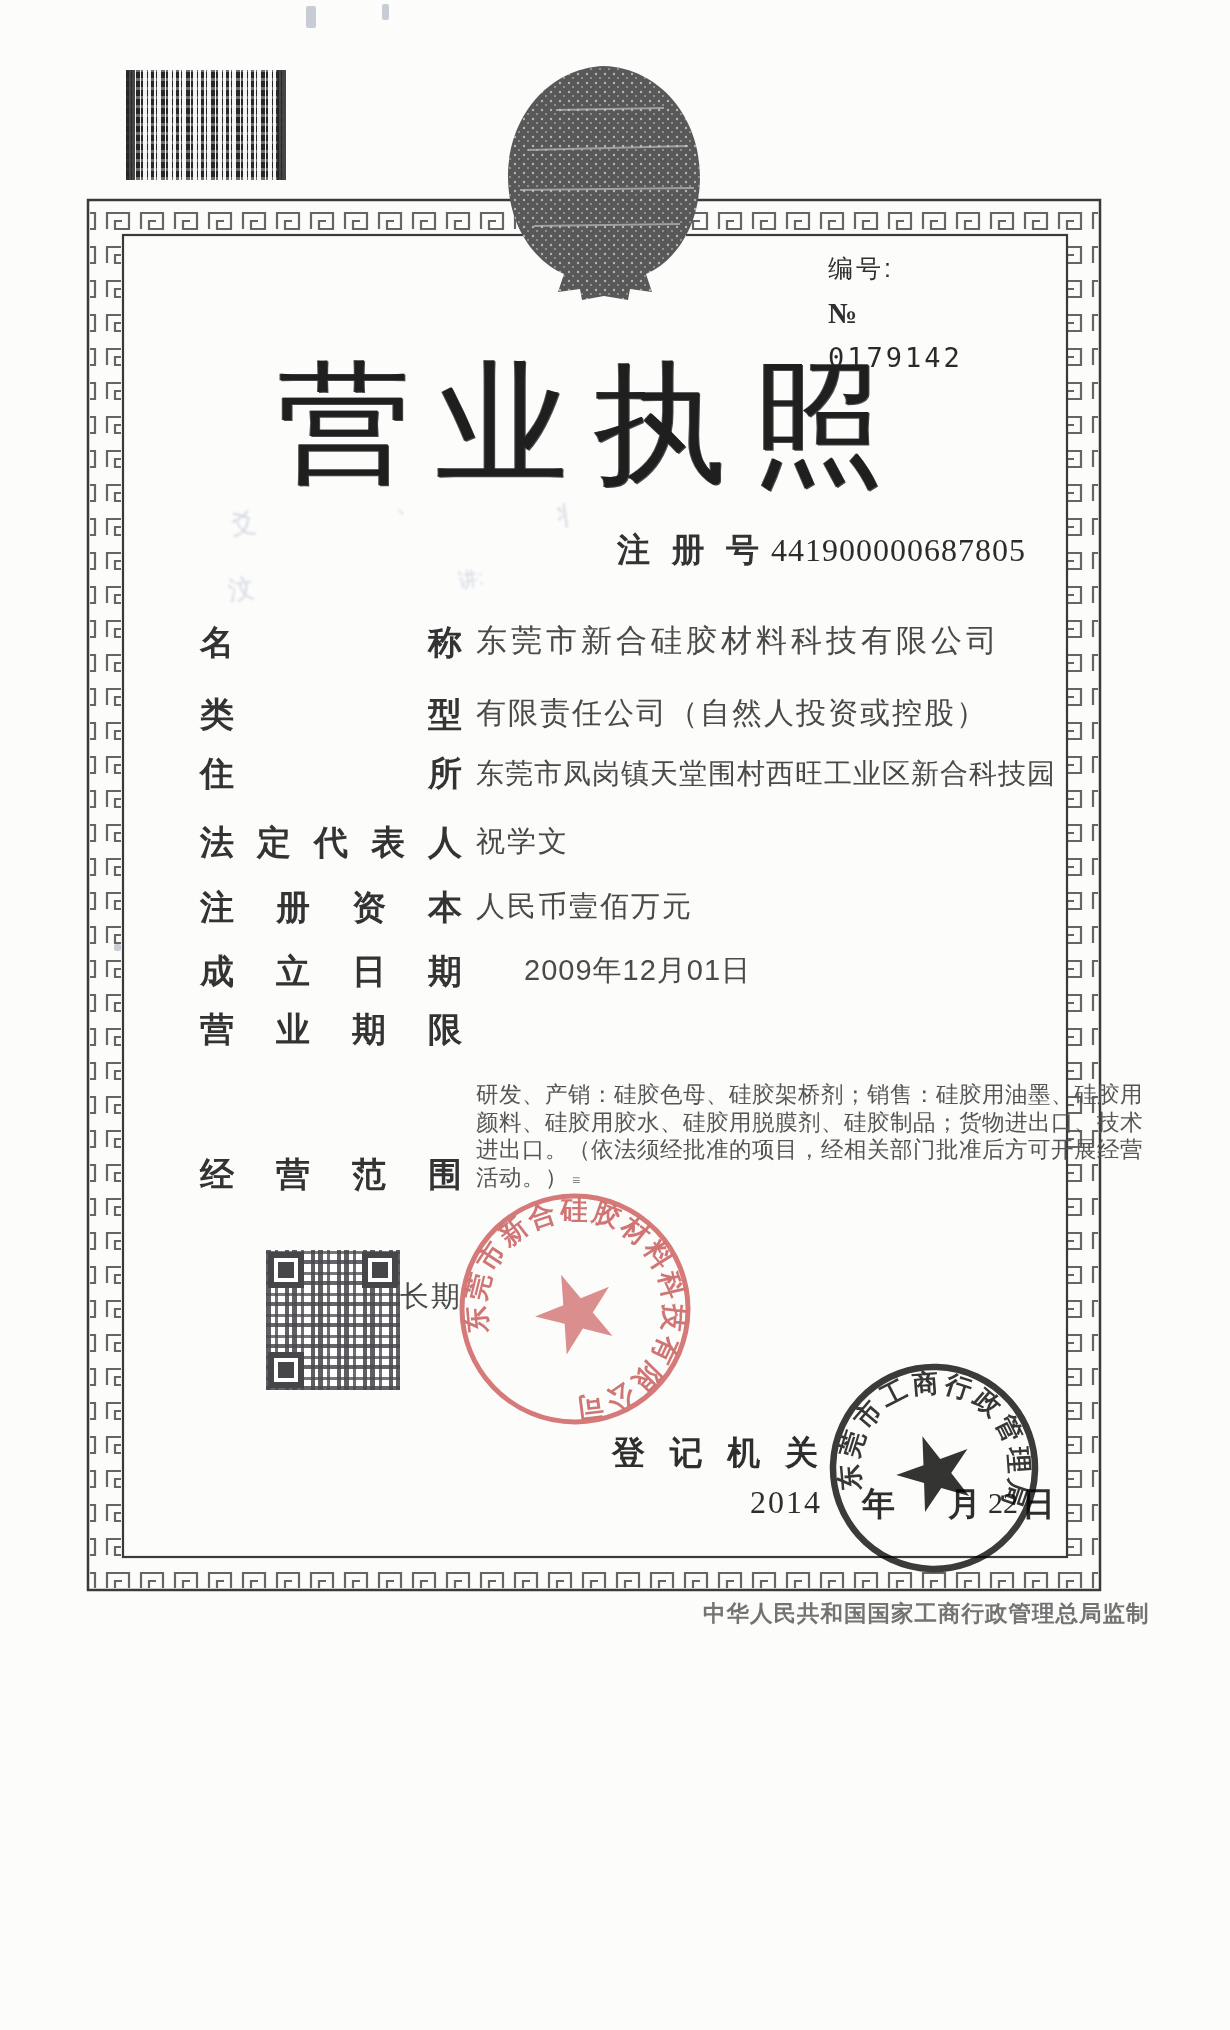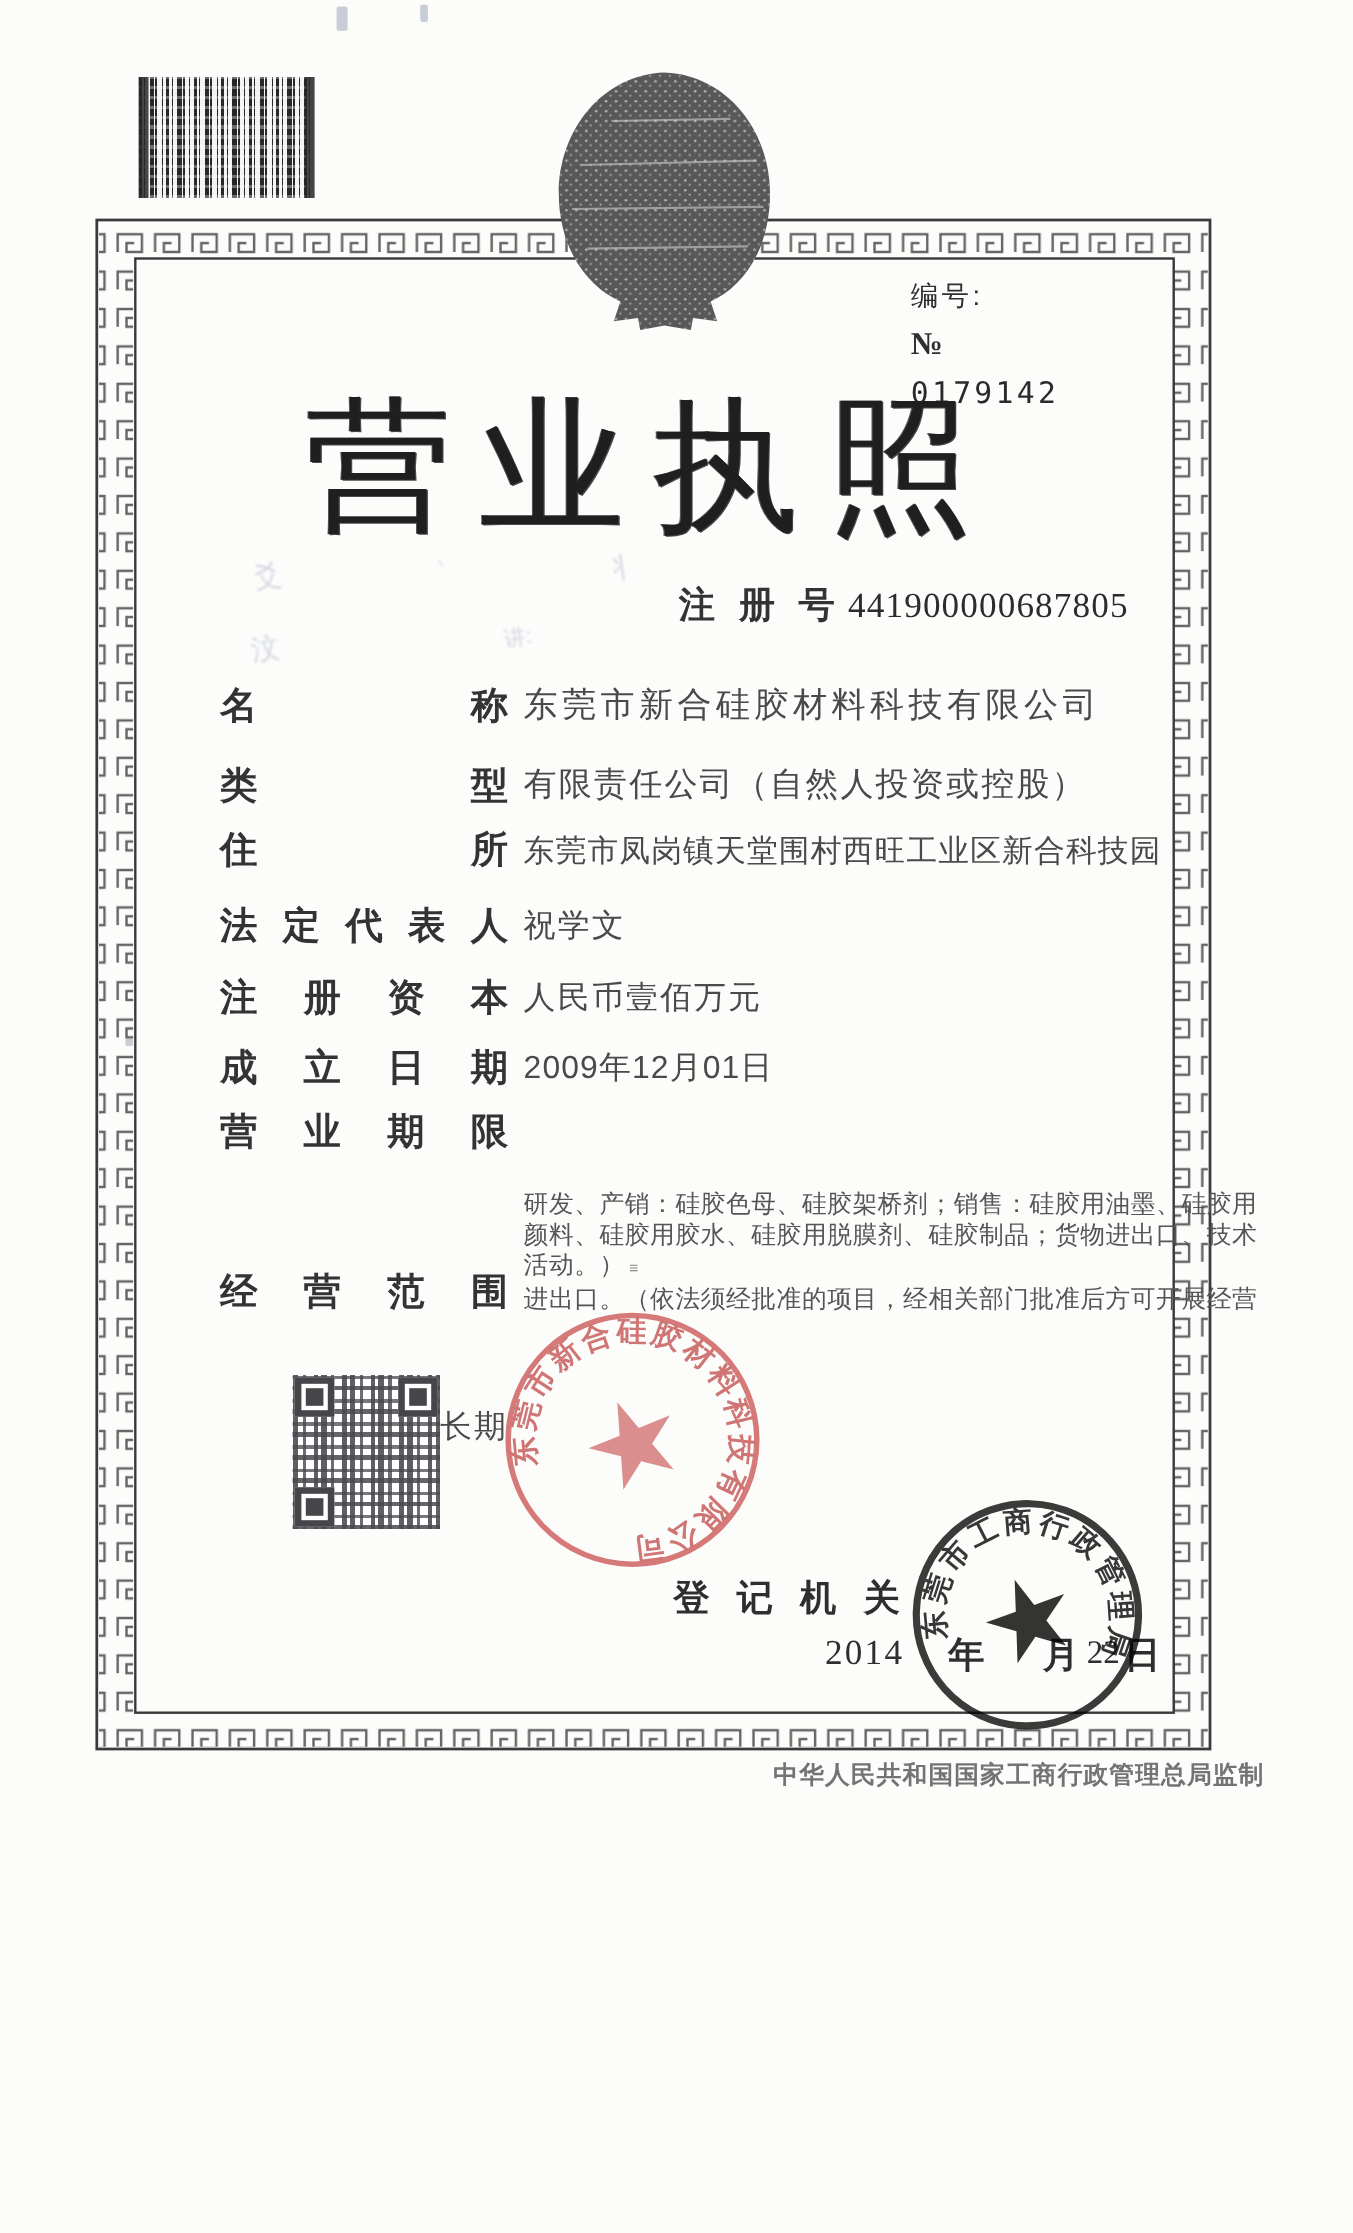--- a/index.html
+++ b/index.html
@@ -165,35 +165,35 @@
     <span class="fval v-addr">东莞市凤岗镇天堂围村西旺工业区新合科技园</span>
   </div>
   <div class="abs frow" style="top:817px;">
     <span class="flabel">法定代表人</span>
     <span class="fval v-rep">祝学文</span>
   </div>
   <div class="abs frow" style="top:882px;">
     <span class="flabel">注册资本</span>
     <span class="fval v-cap">人民币壹佰万元</span>
   </div>
-  <div class="abs frow" style="top:946px;">
+  <div class="abs frow" style="top:946px;gap:48px;">
     <span class="flabel">成立日期</span>
     <span class="fval v-date">2009年12月01日</span>
   </div>
   <div class="abs frow" style="top:1010px;flex-direction:column;">
     <span class="flabel">营业期限</span>
     <span class="fval v-term">长期</span>
   </div>
   <div class="abs frow" style="top:1072px;">
     <span class="flabel">经营范围</span>
     <span class="scope">
       <div>研发、产销：硅胶色母、硅胶架桥剂；销售：硅胶用油墨、硅胶用</div>
       <div>颜料、硅胶用胶水、硅胶用脱膜剂、硅胶制品；货物进出口、技术</div>
+      <div>进出口。（依法须经批准的项目，经相关部门批准后方可开展经营</div>
       <div><span>活动。）</span><span class="mark">≡</span></div>
-      <div>进出口。（依法须经批准的项目，经相关部门批准后方可开展经营</div>
     </span>
   </div>
 
   <div class="abs qr">
     <div class="finder f-tl"></div>
     <div class="finder f-tr"></div>
     <div class="finder f-bl"></div>
   </div>
 
   <svg class="abs stamp stamp-red" viewBox="0 0 246 246" xmlns="http://www.w3.org/2000/svg">

